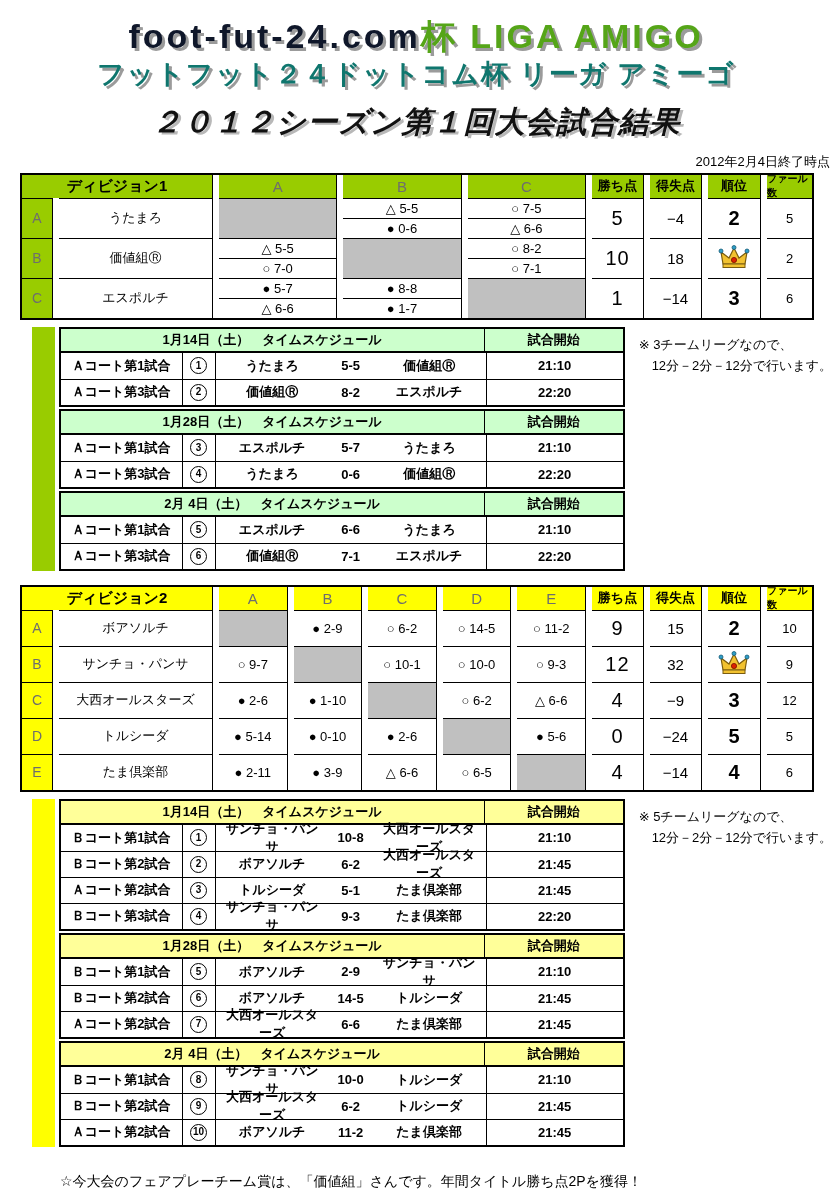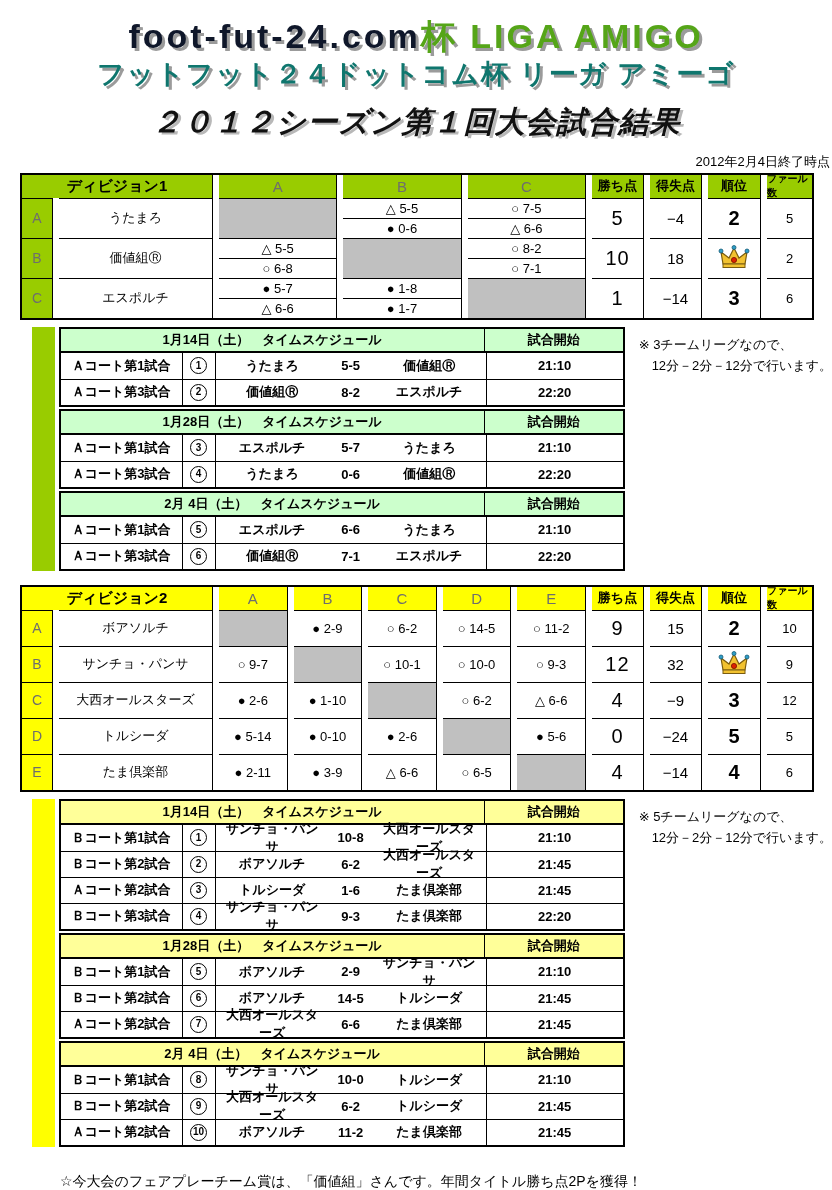--- a/index.html
+++ b/index.html
@@ -130,21 +130,21 @@
           <div class="m-cell stat-pts">5</div>
           <div class="m-cell stat-gd">−4</div>
           <div class="m-cell stat-rank">2</div>
           <div class="m-cell stat-foul">5</div>
         </div>
         <div class="m-row" style="grid-template-columns: 31px 154px repeat(3, 1fr) 52px 52px 53px 45px; height: 40px;">
           <div class="m-cell row-letter" style="background: rgb(153, 204, 0);">B</div>
           <div class="m-cell team-cell">価値組Ⓡ</div>
           <div class="m-cell match-cell">
             <div class="match-sub">△ 5-5</div>
-            <div class="match-sub">○ 6-8</div>
+            <div class="match-sub">○ 7-0</div>
           </div>
           <div class="m-cell diag"></div>
           <div class="m-cell match-cell">
             <div class="match-sub">○ 8-2</div>
             <div class="match-sub">○ 7-1</div>
           </div>
           <div class="m-cell stat-pts">10</div>
           <div class="m-cell stat-gd">18</div>
           <div class="m-cell stat-rank">
             <span>
@@ -161,21 +161,21 @@
           <div class="m-cell stat-foul">2</div>
         </div>
         <div class="m-row" style="grid-template-columns: 31px 154px repeat(3, 1fr) 52px 52px 53px 45px; height: 40px;">
           <div class="m-cell row-letter" style="background: rgb(153, 204, 0);">C</div>
           <div class="m-cell team-cell">エスポルチ</div>
           <div class="m-cell match-cell">
             <div class="match-sub">● 5-7</div>
             <div class="match-sub">△ 6-6</div>
           </div>
           <div class="m-cell match-cell">
-            <div class="match-sub">● 1-8</div>
+            <div class="match-sub">● 8-8</div>
             <div class="match-sub">● 1-7</div>
           </div>
           <div class="m-cell diag"></div>
           <div class="m-cell stat-pts">1</div>
           <div class="m-cell stat-gd">−14</div>
           <div class="m-cell stat-rank">3</div>
           <div class="m-cell stat-foul">6</div>
         </div>
       </div>
     </div>
@@ -443,21 +443,21 @@
             </div>
             <div class="sg-cell">21:45</div>
           </div>
           <div class="sg-row">
             <div class="sg-cell">Ａコート第2試合</div>
             <div class="sg-cell">
               <span class="circled">3</span>
             </div>
             <div class="sg-cell match-line">
               <span class="m-home">トルシーダ</span>
-              <span class="m-score">1-6</span>
+              <span class="m-score">5-1</span>
               <span class="m-away">たま倶楽部</span>
             </div>
             <div class="sg-cell">21:45</div>
           </div>
           <div class="sg-row">
             <div class="sg-cell">Ｂコート第3試合</div>
             <div class="sg-cell">
               <span class="circled">4</span>
             </div>
             <div class="sg-cell match-line">

